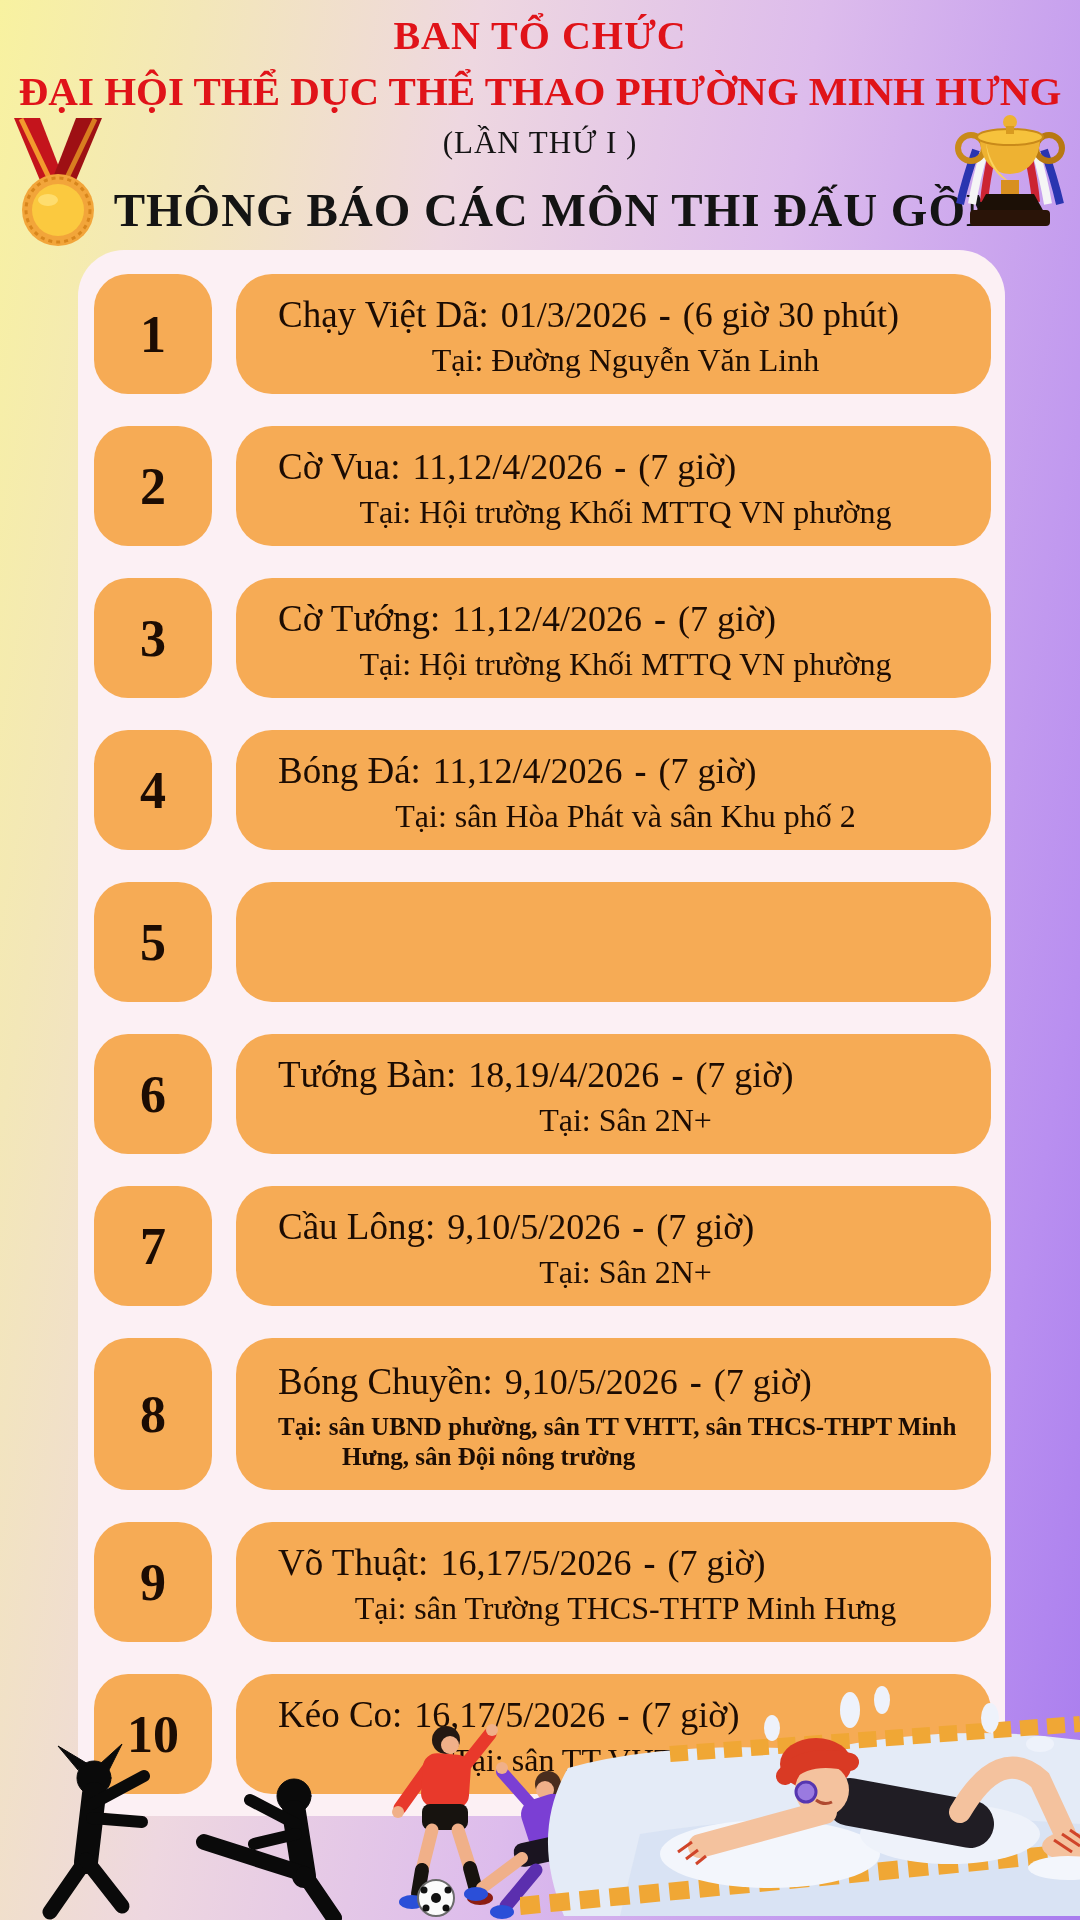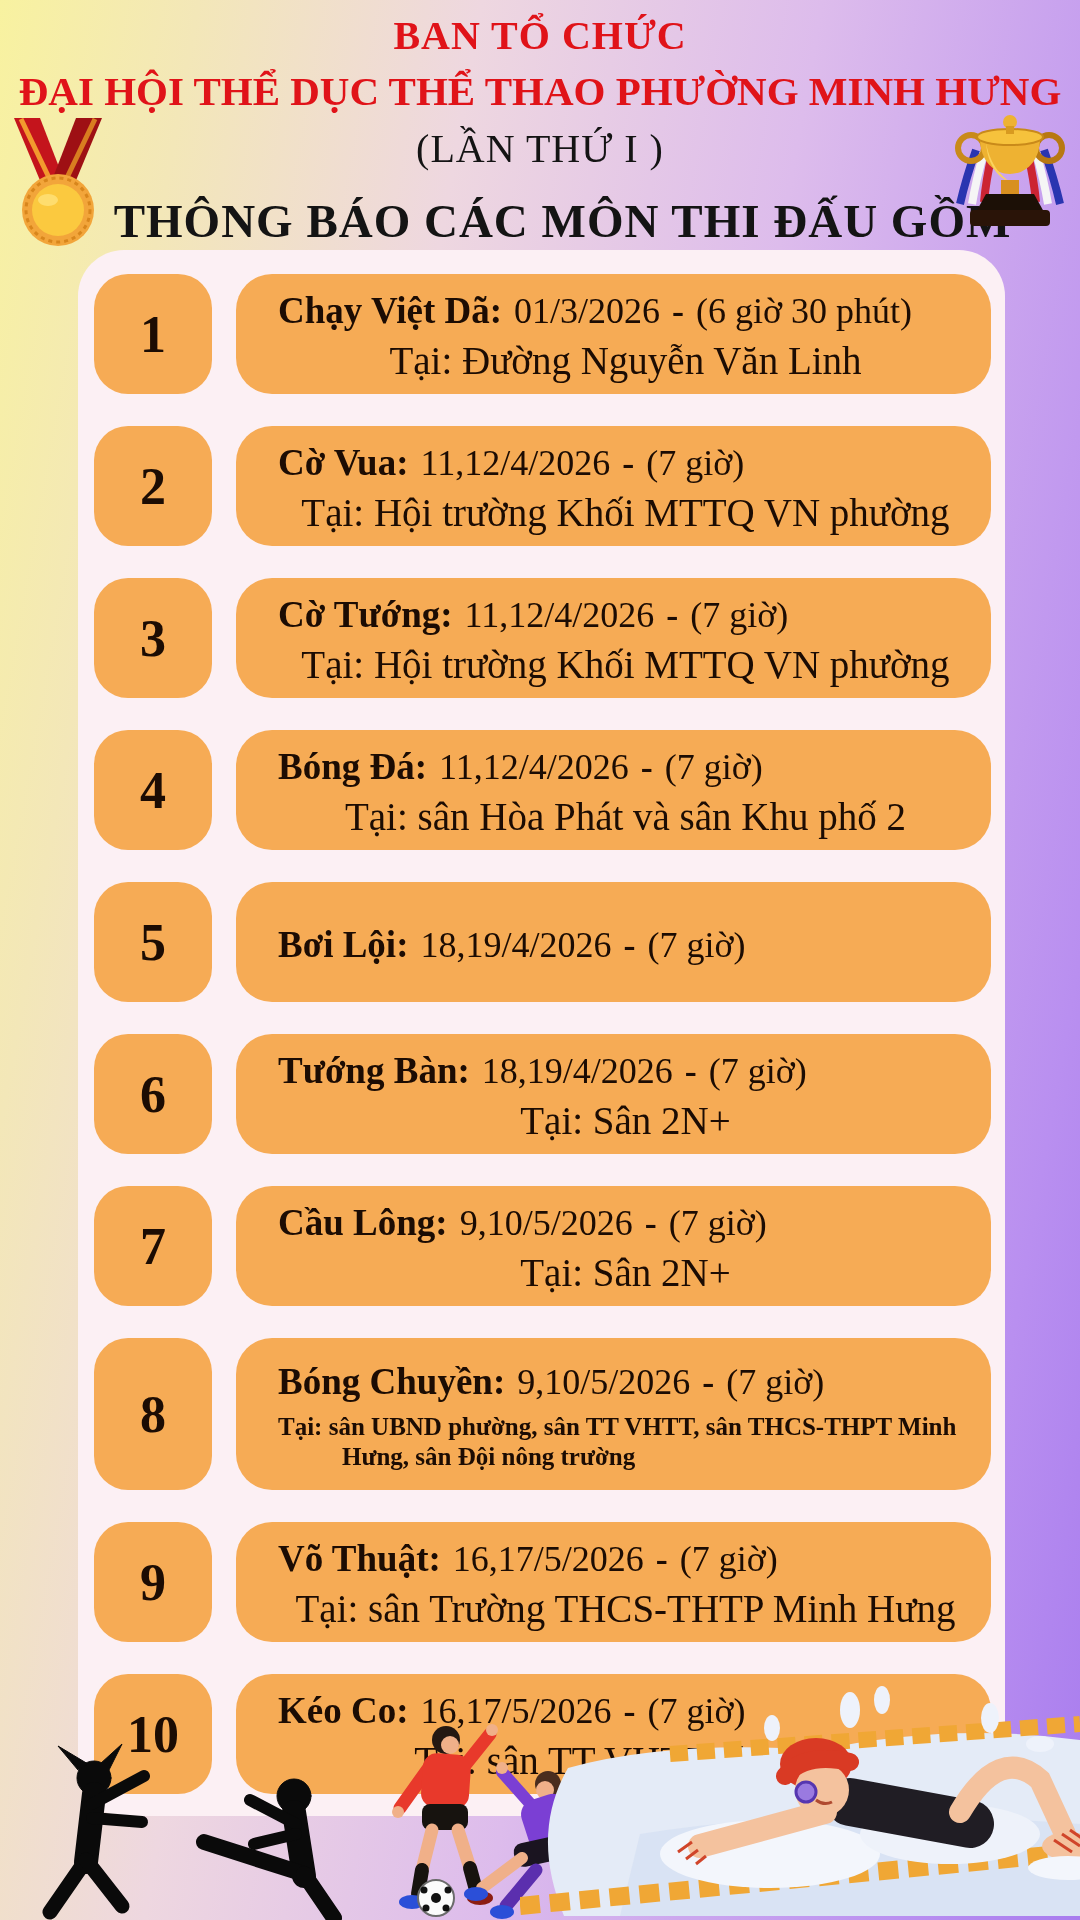--- a/index.html
+++ b/index.html
@@ -5,21 +5,21 @@
   html,body{margin:0;padding:0;}
   body{
     width:1080px;height:1920px;position:relative;overflow:hidden;
     background:linear-gradient(100deg,#f8f2a0 0%,#f3e7b8 14%,#eed7e0 34%,#ddbcec 58%,#b98ff0 88%,#a87cee 100%);
     font-family:"Liberation Serif","DejaVu Serif",serif;
     color:#1c0c03;
   }
   .header{position:absolute;top:0;left:0;width:1080px;text-align:center;z-index:3;}
   .org{margin-top:12px;font-size:40px;font-weight:bold;color:#e01319;letter-spacing:1px;}
   .event{margin-top:8px;font-size:41px;font-weight:bold;color:#e01319;}
-  .edition{margin-top:10px;font-size:40px;color:#141414;letter-spacing:1px;}
+  .edition{margin-top:10px;font-size:31px;color:#141414;letter-spacing:1px;}
   .announce{margin-top:22px;font-size:47px;font-weight:bold;color:#141414;letter-spacing:1px;padding-left:45px;}
 
   .medal{position:absolute;left:4px;top:118px;z-index:3;}
   .trophy{position:absolute;right:0px;top:110px;z-index:3;}
 
   .panel{
     position:absolute;left:78px;top:250px;width:927px;height:1566px;
     background:#fcf0f4;border-radius:46px;z-index:1;
     box-sizing:border-box;padding:24px 14px 22px 16px;
     display:flex;flex-direction:column;justify-content:space-between;
@@ -30,23 +30,23 @@
     width:118px;flex:0 0 118px;background:#f6ab55;border-radius:34px;
     display:flex;align-items:center;justify-content:center;
     font-size:52px;font-weight:bold;
   }
   .card{
     flex:1;background:#f6ab55;border-radius:36px;
     padding:12px 18px 8px 42px;box-sizing:border-box;
     display:flex;flex-direction:column;justify-content:center;
   }
   .l1{font-size:36px;white-space:nowrap;}
-  .l1 .t{font-weight:bold;font-size:37px;margin-right:12px;}
+  .l1 .t{font-weight:normal;font-size:37px;margin-right:12px;}
   .l1 .dash{margin:0 12px;font-weight:bold;}
-  .l2{font-size:39px;text-align:center;margin-top:6px;}
+  .l2{font-size:32px;text-align:center;margin-top:6px;}
   .row.tall .l2{font-size:25px;font-weight:600;text-align:left;margin-top:9px;line-height:1.2;
     padding-left:64px;text-indent:-64px;}
 
   .art{position:absolute;z-index:2;}
   .art-martial{left:-6px;bottom:-4px;}
   .art-soccer{left:318px;bottom:-6px;}
   .art-swim{right:0;bottom:0;}
 </style>
 </head>
 <body>
@@ -122,21 +122,20 @@
     <div class="num">4</div>
     <div class="card">
       <div class="l1"><span class="t">Bóng Đá:</span><span>11,12/4/2026</span><span class="dash">-</span><span>(7 giờ)</span></div>
       <div class="l2">Tại: sân Hòa Phát và sân Khu phố 2</div>
     </div>
   </div>
 
   <div class="row">
     <div class="num">5</div>
     <div class="card">
-      <div class="l1"><span class="t">Bơi Lội:</span><span>18,19/4/2026</span><span class="dash">-</span><span>(7 giờ)</span></div>
     </div>
   </div>
 
   <div class="row">
     <div class="num">6</div>
     <div class="card">
       <div class="l1"><span class="t">Tướng Bàn:</span><span>18,19/4/2026</span><span class="dash">-</span><span>(7 giờ)</span></div>
       <div class="l2">Tại: Sân 2N+</div>
     </div>
   </div>

